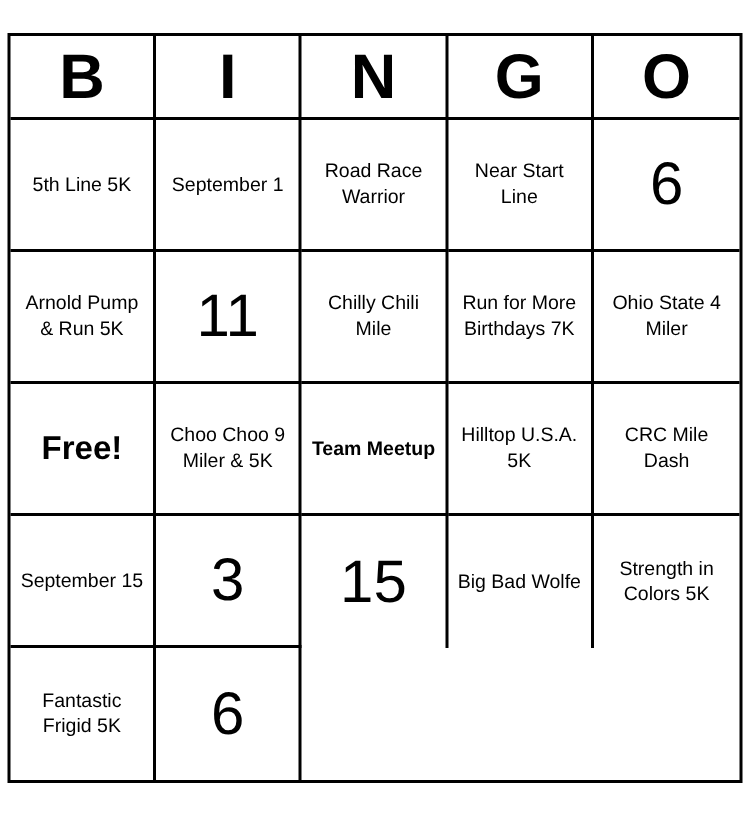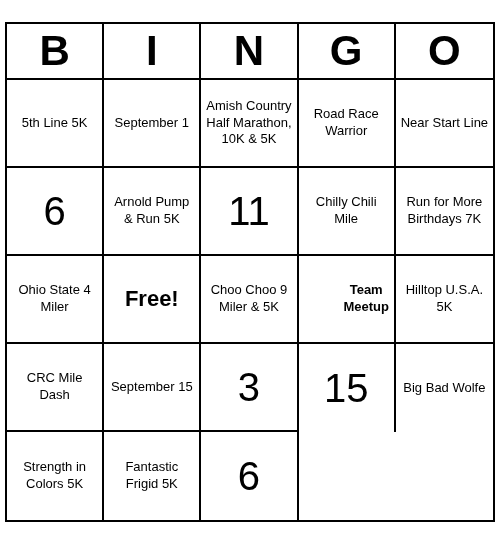--- a/index.html
+++ b/index.html
@@ -57,38 +57,36 @@
     .bingo-cell.large-number {
       font-size: 40px;
       font-weight: normal;
     }
     .bingo-cell.free {
       font-size: 22px;
       font-weight: bold;
     }
     .bingo-cell.bold-text {
       font-weight: bold;
-      padding-left: 44px;
     }
   </style>
 </head>
 <body>
 
 <div class="bingo-card">
   <div class="bingo-header">
   <div class="bingo-header-cell">B</div>
       <div class="bingo-header-cell">I</div>
       <div class="bingo-header-cell">N</div>
       <div class="bingo-header-cell">G</div>
       <div class="bingo-header-cell">O</div>
     </div>
   <div class="bingo-grid">
   <div class="bingo-cell normal">5th Line 5K</div>
       <div class="bingo-cell normal">September 1</div>
-      <div class="bingo-cell normal">Amish Country Half Marathon, 10K &amp; 5K</div>
       <div class="bingo-cell normal">Road Race Warrior</div>
       <div class="bingo-cell normal">Near Start Line</div>
       <div class="bingo-cell large-number">6</div>
       <div class="bingo-cell normal">Arnold Pump &amp; Run 5K</div>
       <div class="bingo-cell large-number">11</div>
       <div class="bingo-cell normal">Chilly Chili Mile</div>
       <div class="bingo-cell normal">Run for More Birthdays 7K</div>
       <div class="bingo-cell normal">Ohio State 4 Miler</div>
       <div class="bingo-cell free">Free!</div>
       <div class="bingo-cell normal">Choo Choo 9 Miler &amp; 5K</div>

